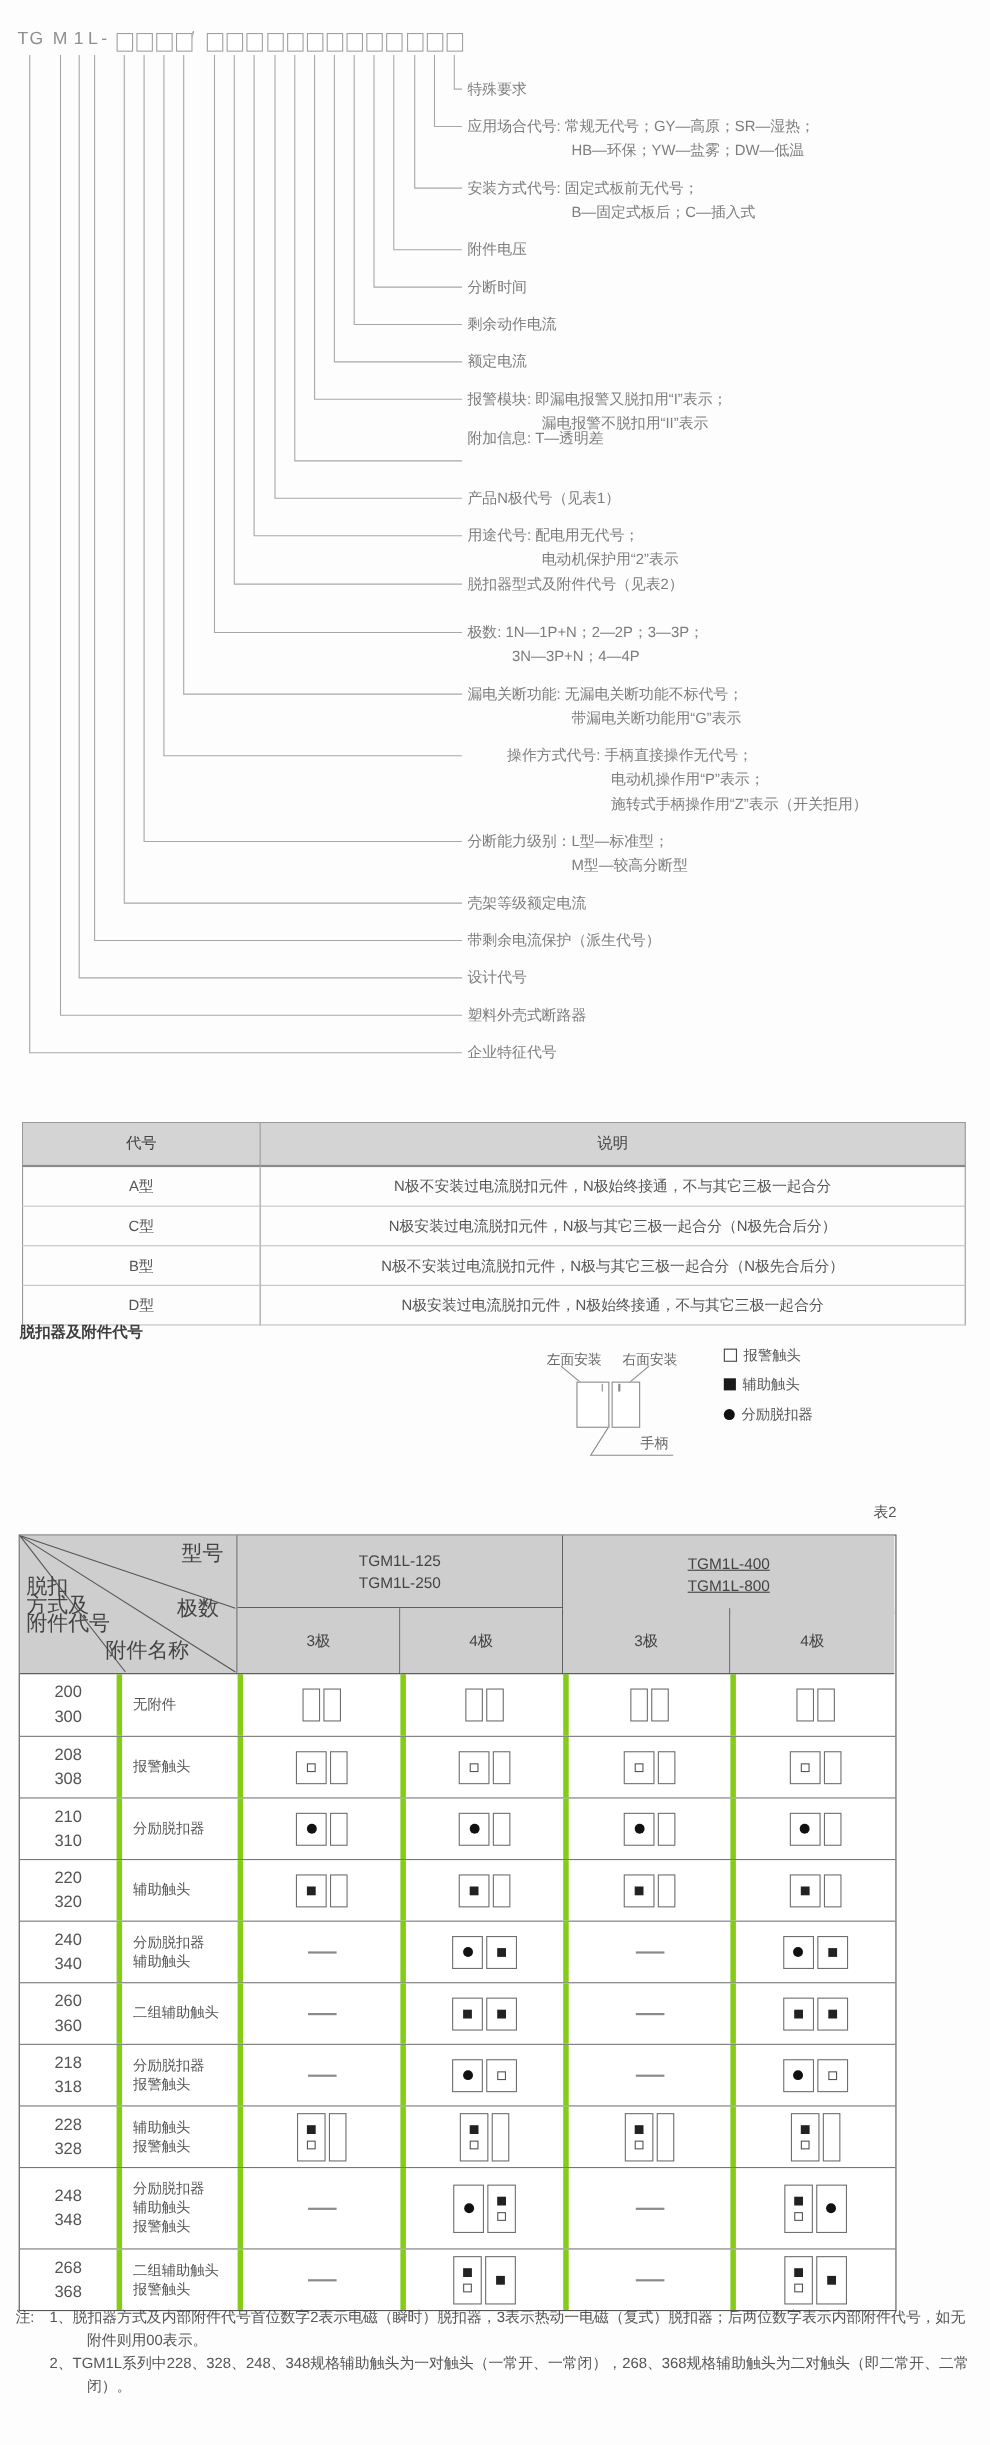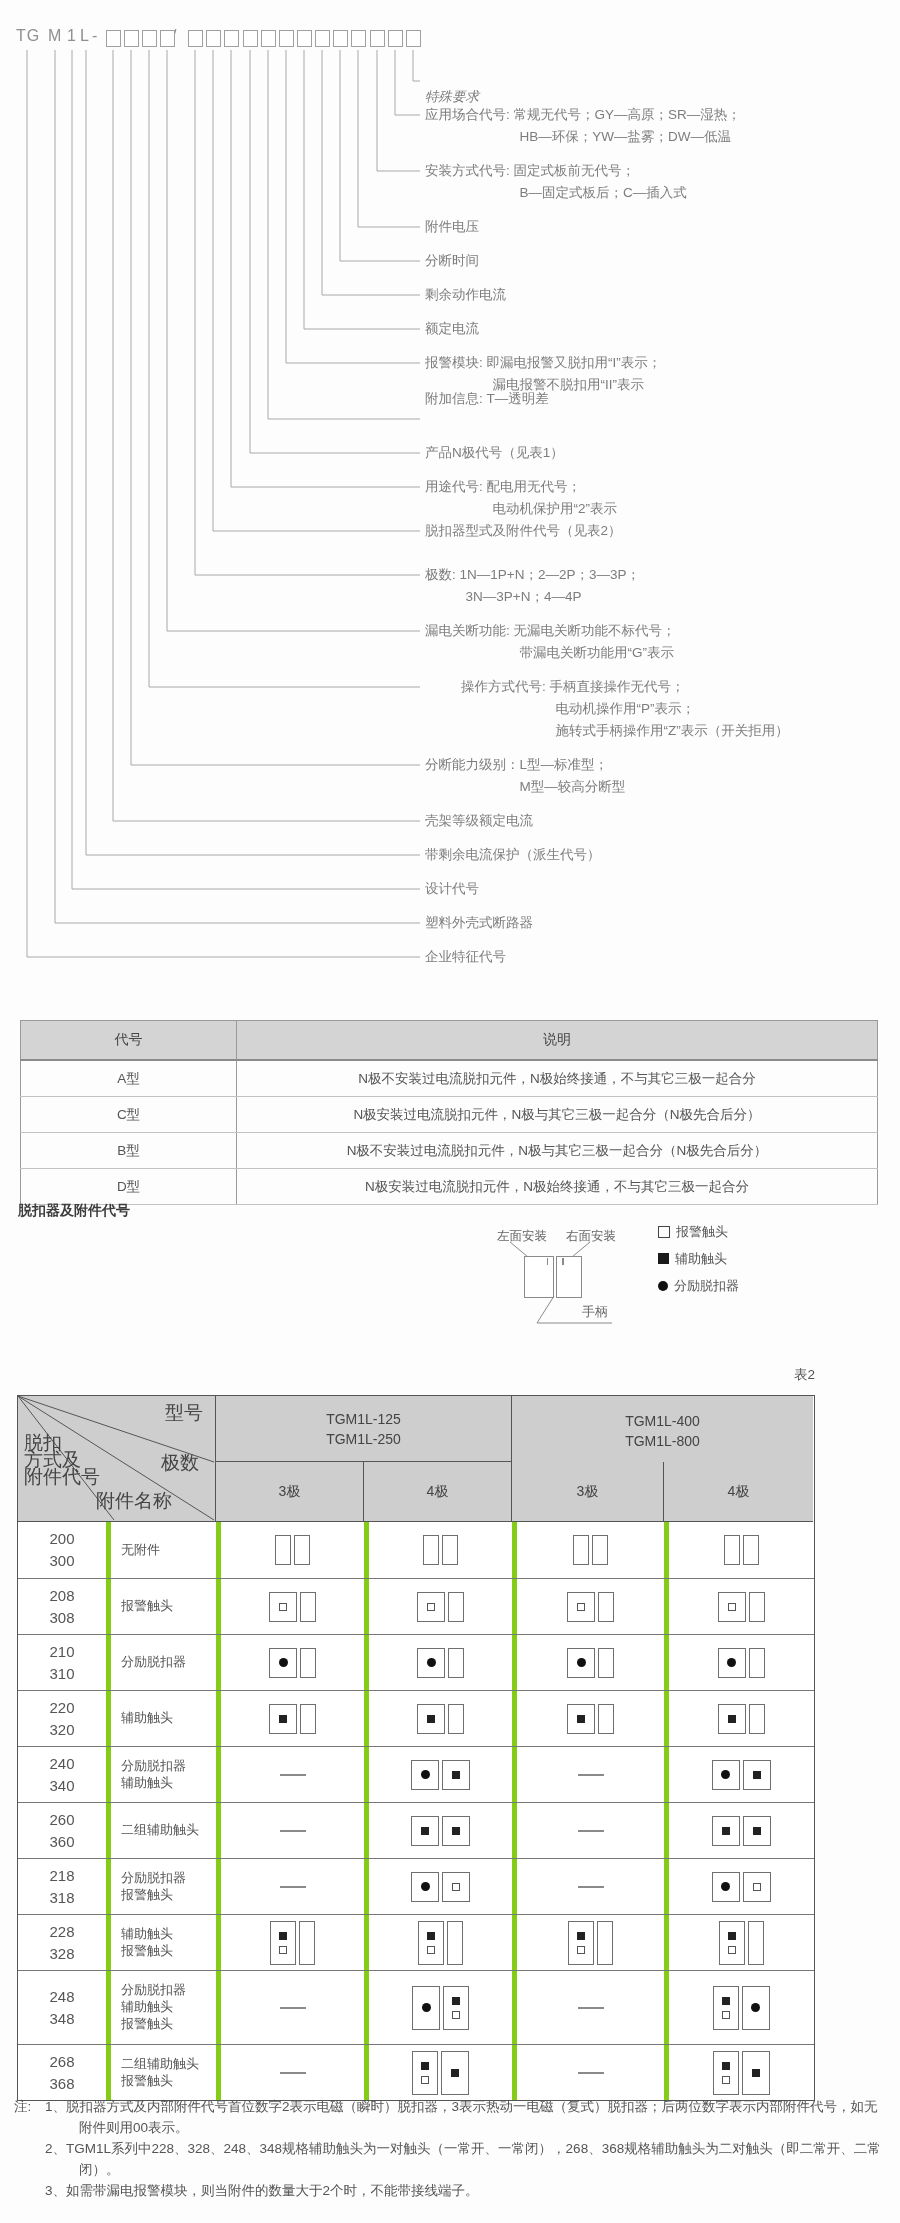--- a/index.html
+++ b/index.html
@@ -28,21 +28,21 @@
   .lg-shunt{width:10px;height:10px;border-radius:50%;background:#111;display:inline-block;}
   .hbox{position:absolute;border:1.5px solid #8a8a8a;background:#fff;}
   .hbox i{position:absolute;top:1px;width:1.5px;height:7px;background:#8a8a8a;}
   #handle-svg{position:absolute;left:490px;top:1240px;width:140px;height:95px;pointer-events:none;}
   .handle-label{position:absolute;left:558px;top:1303px;font-size:13px;color:#666;margin-left:24px;}
   
   .t2{position:absolute;left:17px;top:1395px;width:798px;border:1.5px solid #555;background:#fff;box-sizing:border-box;font-size:13px;}
   .t2 .hcell{position:absolute;background:#cecece;box-sizing:border-box;display:flex;align-items:center;justify-content:center;color:#444;}
   .t2 .corner{left:0;top:0;width:198px;height:126px;border-right:1px solid #555;border-bottom:1px solid #555;}
   .t2 .g1{left:198px;top:0;width:296px;height:66px;border-right:1px solid #555;border-bottom:1px solid #555;font-size:14px;line-height:20px;white-space:pre-line;text-align:center;}
-  .t2 .g2{left:494px;top:0;width:301px;height:71px;border-bottom:1px solid #555;font-size:14px;line-height:20px;white-space:pre-line;text-align:center;}
+  .t2 .g2{left:494px;top:0;width:301px;height:71px;border-bottom:1px solid #555;font-size:14px;line-height:20px;white-space:pre-line;text-align:center;text-decoration:underline;}
   .t2 .p1{left:198px;top:66px;width:148px;height:60px;border-right:1px solid #555;border-bottom:1px solid #555;font-size:14px;}
   .t2 .p2{left:346px;top:66px;width:148px;height:60px;border-right:1px solid #555;border-bottom:1px solid #555;font-size:14px;}
   .t2 .p3{left:494px;top:66px;width:152px;height:60px;border-right:1px solid #555;border-bottom:1px solid #555;font-size:14px;}
   .t2 .p4{left:646px;top:66px;width:149px;height:60px;border-bottom:1px solid #555;font-size:14px;}
   .corner-label{position:absolute;color:#444;font-size:19px;line-height:17px;white-space:pre-line;}
   .t2-body{margin-top:126px;}
   .t2-row{display:grid;grid-template-columns:88px 110px 148px 148px 152px 149px;box-sizing:border-box;}
   .t2-row + .t2-row{border-top:1px solid #777;}
   .t2 .c{display:flex;align-items:center;justify-content:center;box-sizing:border-box;}
   .t2 .c + .c{border-left:5px solid #84cc16;font-family:Liberation Mono, monospace;}
@@ -107,21 +107,21 @@
       <span class="code-box" style="left: 279px;"></span>
       <span class="code-box" style="left: 297px;"></span>
       <span class="code-box" style="left: 315px;"></span>
       <span class="code-box" style="left: 333px;"></span>
       <span class="code-box" style="left: 351px;"></span>
       <span class="code-box" style="left: 370px;"></span>
       <span class="code-box" style="left: 388px;"></span>
       <span class="code-box" style="left: 406px;"></span>
     </div>
   <div id="diag-labels">
-      <div class="diag-label" style="top: 86px; font-style: italic;">特殊要求</div>
+      <div class="diag-label" style="top: 70px;">特殊要求</div>
       <div class="diag-label" style="top: 104px;">应用场合代号: 常规无代号；GY—高原；SR—湿热；
 　　　　　　　HB—环保；YW—盐雾；DW—低温</div>
       <div class="diag-label" style="top: 160px;">安装方式代号: 固定式板前无代号；
 　　　　　　　B—固定式板后；C—插入式</div>
       <div class="diag-label" style="top: 216px;">附件电压</div>
       <div class="diag-label" style="top: 250px;">分断时间</div>
       <div class="diag-label" style="top: 284px;">剩余动作电流</div>
       <div class="diag-label" style="top: 318px;">额定电流</div>
       <div class="diag-label" style="top: 352px;">报警模块: 即漏电报警又脱扣用“I”表示；
 　　　　　漏电报警不脱扣用“II”表示</div>
@@ -575,16 +575,15 @@
             </div>
           </div>
         </div>
       </div>
   </div>
 
   <div class="notes">
     <span class="notes-prefix">注:</span>
     <div class="note">1、脱扣器方式及内部附件代号首位数字2表示电磁（瞬时）脱扣器，3表示热动一电磁（复式）脱扣器；后两位数字表示内部附件代号，如无附件则用00表示。</div>
     <div class="note">2、TGM1L系列中228、328、248、348规格辅助触头为一对触头（一常开、一常闭），268、368规格辅助触头为二对触头（即二常开、二常闭）。</div>
-    <div class="note">3、如需带漏电报警模块，则当附件的数量大于2个时，不能带接线端子。</div>
   </div>
 
 </div>
 
 </body></html>

